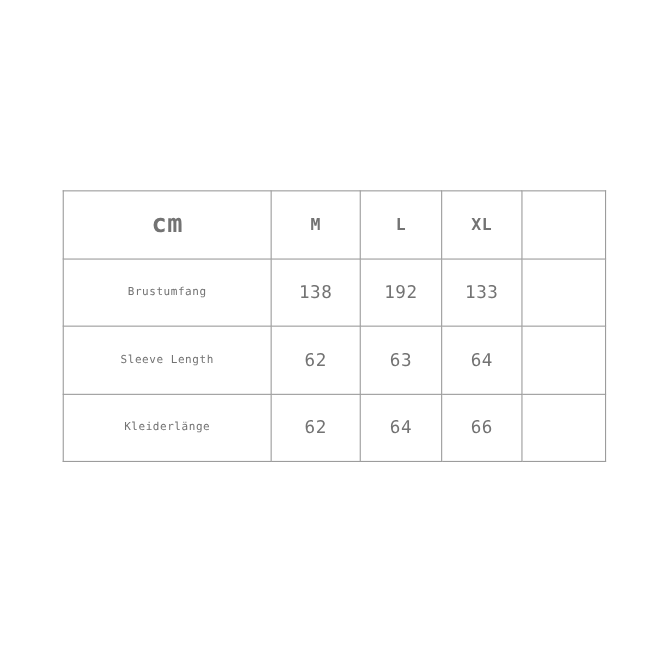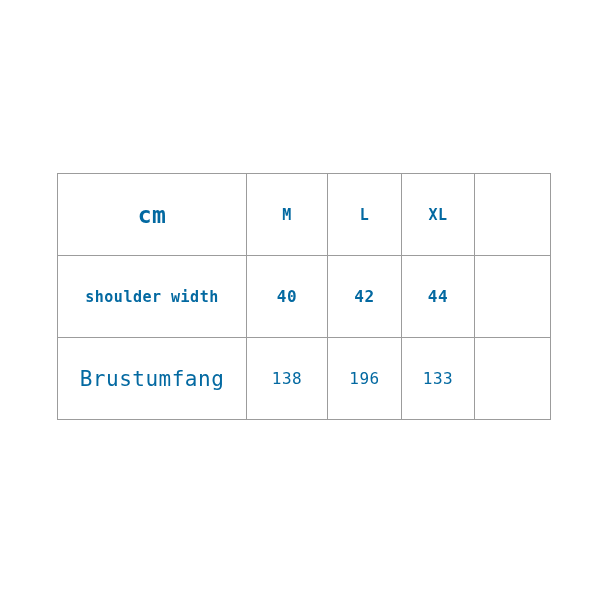--- a/index.html
+++ b/index.html
@@ -31,21 +31,21 @@
     height: 247px;
     border-collapse: collapse;
     table-layout: fixed;
     background: #ffffff;
   }
 
   #size-chart td {
     border: 1px solid #9c9c9c;
     text-align: center;
     vertical-align: middle;
-    color: #0369a1;
+    color: #737373;
     padding: 0;
     height: 49px;
     font-family: "DejaVu Sans Mono", "Liberation Mono", monospace;
     letter-spacing: 0.5px;
     white-space: nowrap;
     overflow: hidden;
   }
 
   
   .col-label { width: 188px; }
@@ -71,21 +71,21 @@
     font-size: 15px;
     font-weight: bold;
   }
   .r-bold .cell-value {
     font-size: 16px;
     font-weight: bold;
   }
 
   
   .r-normal .cell-label {
-    font-size: 21px;
+    font-size: 10px;
     font-weight: normal;
   }
   .r-normal .cell-value {
     font-size: 16px;
     font-weight: normal;
   }
 
   .cell-blank { }
 </style>
 </head>
@@ -97,34 +97,41 @@
     <tbody>
 
       <tr class="r-head">
         <td class="col-label cell-units">cm</td>
         <td class="col-m cell-size">M</td>
         <td class="col-l cell-size">L</td>
         <td class="col-xl cell-size">XL</td>
         <td class="col-blank cell-blank"></td>
       </tr>
 
-      <tr class="r-bold">
-        <td class="col-label cell-label">shoulder width</td>
-        <td class="col-m cell-value">40</td>
-        <td class="col-l cell-value">42</td>
-        <td class="col-xl cell-value">44</td>
+
+      <tr class="r-normal">
+        <td class="col-label cell-label">Brustumfang</td>
+        <td class="col-m cell-value">138</td>
+        <td class="col-l cell-value">192</td>
+        <td class="col-xl cell-value">133</td>
         <td class="col-blank cell-blank"></td>
       </tr>
 
       <tr class="r-normal">
-        <td class="col-label cell-label">Brustumfang</td>
-        <td class="col-m cell-value">138</td>
-        <td class="col-l cell-value">196</td>
-        <td class="col-xl cell-value">133</td>
+        <td class="col-label cell-label">Sleeve Length</td>
+        <td class="col-m cell-value">62</td>
+        <td class="col-l cell-value">63</td>
+        <td class="col-xl cell-value">64</td>
         <td class="col-blank cell-blank"></td>
       </tr>
 
-
+      <tr class="r-normal">
+        <td class="col-label cell-label">Kleiderlänge</td>
+        <td class="col-m cell-value">62</td>
+        <td class="col-l cell-value">64</td>
+        <td class="col-xl cell-value">66</td>
+        <td class="col-blank cell-blank"></td>
+      </tr>
 
     </tbody>
   </table>
 
 </div>
 
 </body></html>

